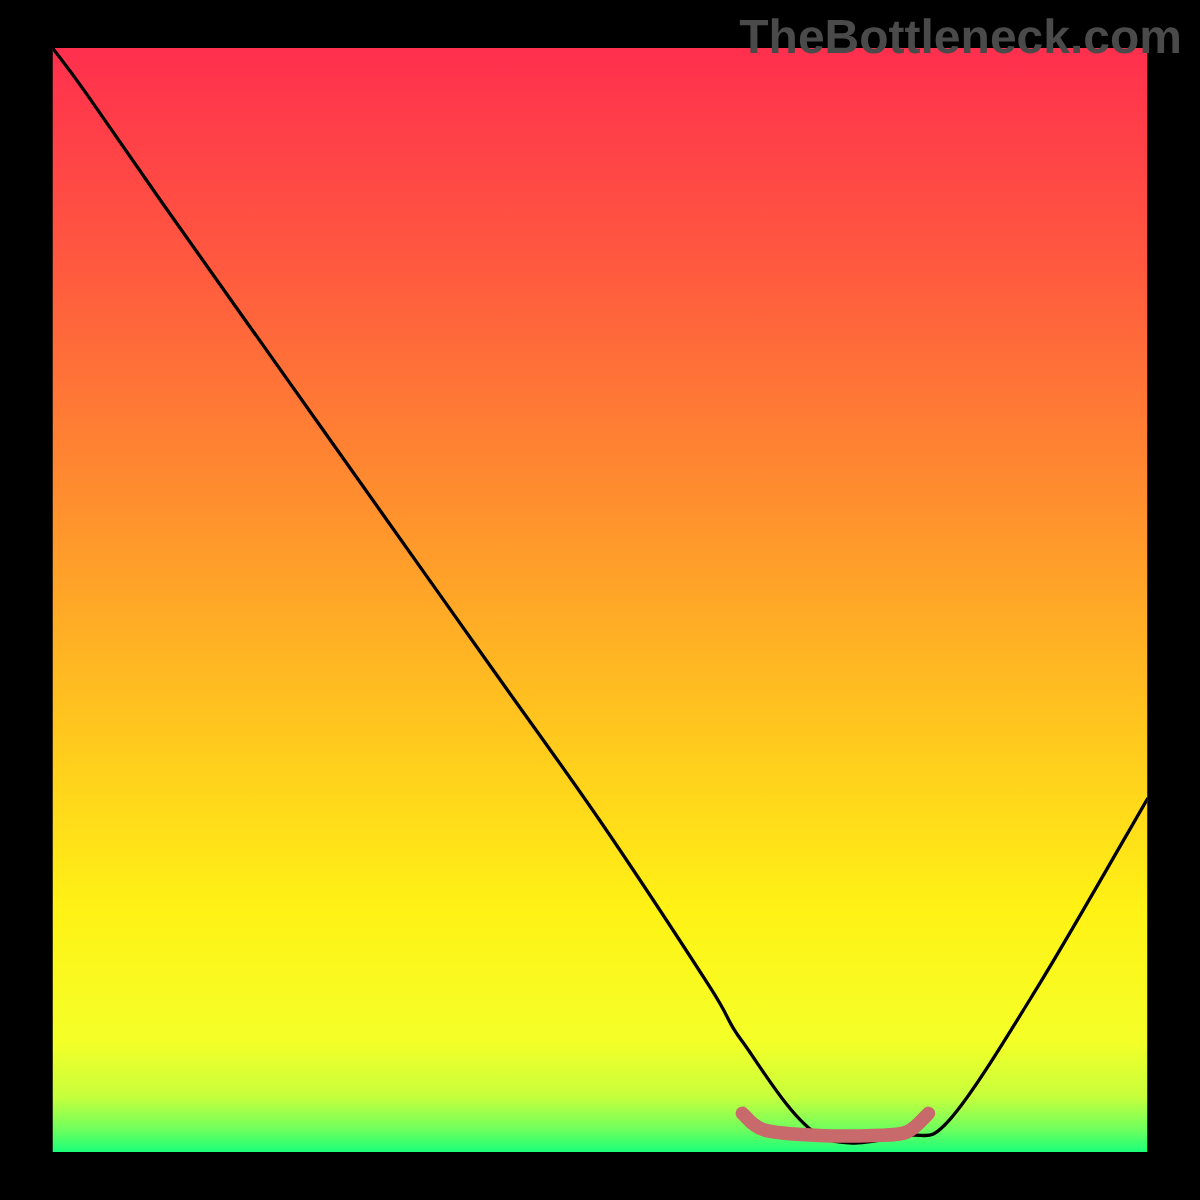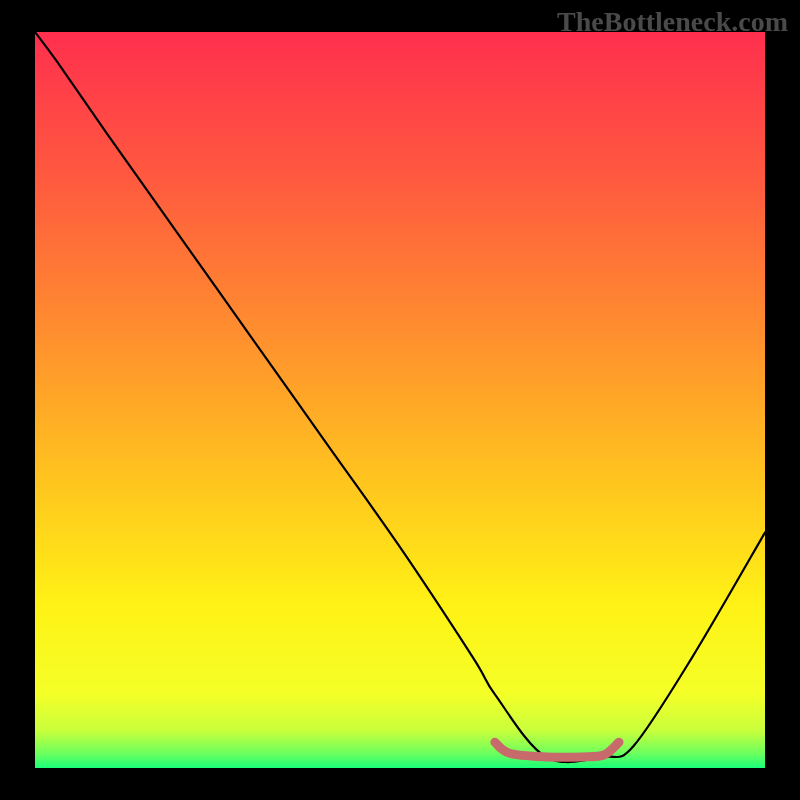--- a/index.html
+++ b/index.html
@@ -14,22 +14,22 @@
   .container {
     position: relative;
     width: 800px;
     height: 800px;
     background: #000;
   }
   .watermark {
     position: absolute;
     top: 6px;
     right: 12px;
-    font-family: Liberation Serif, serif;
-    font-size: 28px;
+    font-family: Liberation Sans, sans-serif;
+    font-size: 32px;
     font-weight: bold;
     color: #4a4a4a;
     z-index: 10;
   }
   .plot-area {
     position: absolute;
     left: 35px;
     top: 32px;
     width: 730px;
     height: 736px;

